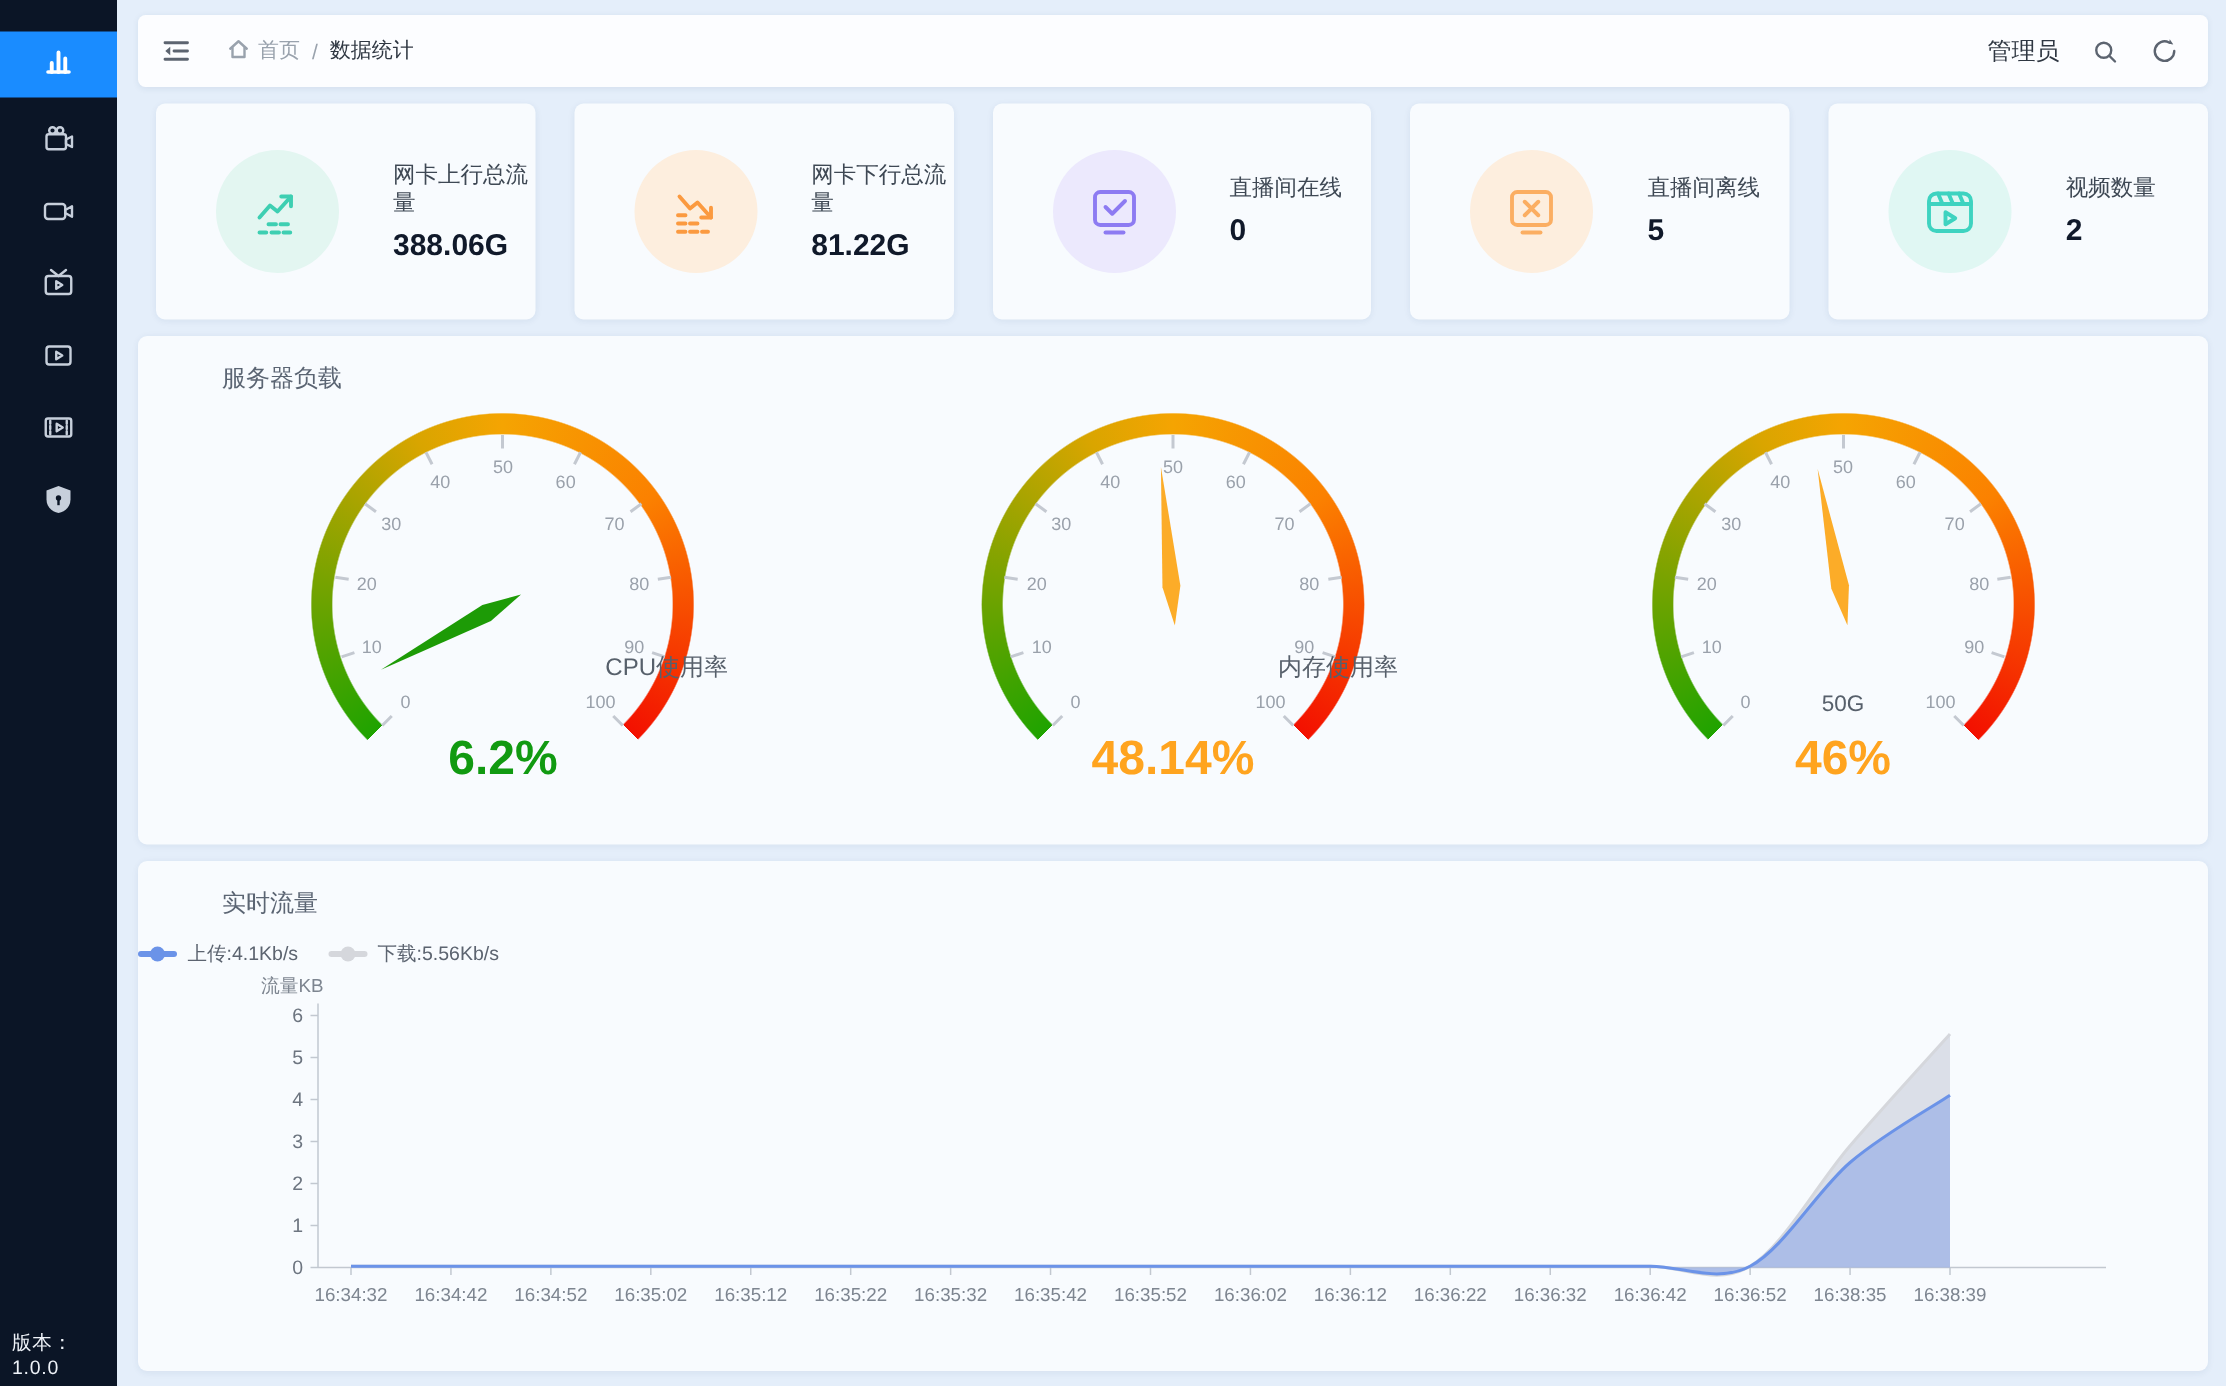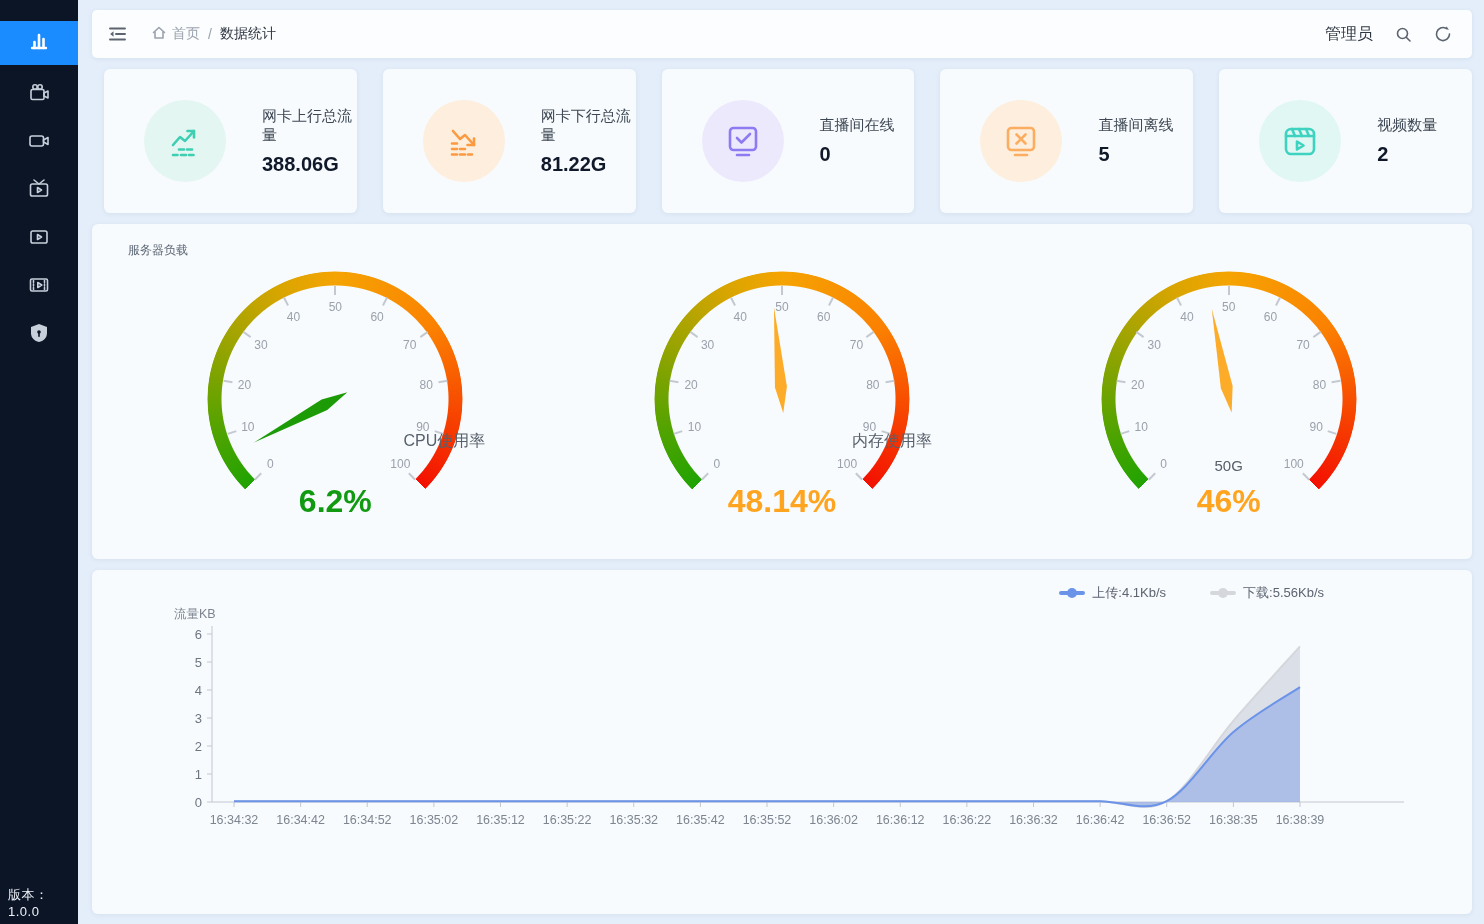--- a/index.html
+++ b/index.html
@@ -31,40 +31,40 @@
   
   .cards { display:flex; gap:14px; height:144px; }
   .card { flex:1; background:#f8fbfe; border-radius:6px; box-shadow:0 1px 5px rgba(31,61,105,.07); display:flex; align-items:center; padding-left:40px; gap:36px; cursor:default;margin-left:12px; }
   .card-circle { width:82px; height:82px; border-radius:50%; display:flex; align-items:center; justify-content:center; flex:0 0 82px; }
   .card-circle svg { fill:none; stroke-width:2.6; stroke-linecap:round; stroke-linejoin:round; }
   .card-label { font-size:15px; color:#3e4854; }
   .card-value { font-size:20px; font-weight:bold; color:#10192a; margin-top:8px; }
 
   
   .panel { background:#f8fbfe; border-radius:6px; box-shadow:0 1px 5px rgba(31,61,105,.07); }
-  .panel-title { font-size:12px; color:#5b6573; padding:18px 0 0 36px; }
+  .panel-title { font-size:16px; color:#5b6573; padding:18px 0 0 36px;margin-left:20px; }
 
   
   .gauges { display:flex; padding:0 20px; }
   .gauge-cell { flex:1; display:flex; justify-content:center; }
   .gauge { position:relative; width:300px; height:300px; }
   .gauge-ring { position:absolute; left:22px; top:12px; width:256px; height:256px; border-radius:50%;
     background:conic-gradient(from 225deg, #1fa300 0deg, #7aa300 54deg, #d9a500 108deg, #f5a402 135deg, #fb8100 189deg, #f31000 270deg, transparent 270deg 360deg);
     -webkit-mask:radial-gradient(circle closest-side, transparent 0 113px, #000 114px 127px, transparent 128px);
     mask:radial-gradient(circle closest-side, transparent 0 113px, #000 114px 127px, transparent 128px); }
   .gauge-tick { position:absolute; width:2px; height:9px; background:#c4c9d1; }
   .gauge-tick-label { position:absolute; font-size:12px; color:#9aa1ab; transform:translate(-50%,-50%); }
   .gauge-pointer { position:absolute; left:0; top:0; }
   .gauge-name { position:absolute; left:0; right:0; top:172px; text-align:right; font-size:16px; color:#57606b; }
   .gauge-sub { position:absolute; left:0; right:0; top:198px; text-align:center; font-size:15px; color:#57606b; }
   .gauge-value { position:absolute; left:0; right:0; top:224px; text-align:center; font-size:32px; font-weight:bold; }
 
   
   .flow-panel { flex:1; display:flex; flex-direction:column; }
-  .legend-row { display:flex; justify-content:flex-end; padding:14px 148px 0 0; gap:44px; }
+  .legend-row { display:flex; padding:14px 148px 0 0; gap:20px; }
   .legend-item { display:flex; align-items:center; gap:7px; cursor:pointer; }
   .legend-marker { position:relative; width:26px; height:4px; border-radius:2px; }
   .legend-marker::after { content:""; position:absolute; left:8px; top:-3px; width:10px; height:10px; border-radius:50%; background:inherit; }
   .legend-text { font-size:13px; color:#5c6470; }
   .flow-chart-wrap { padding:2px 8px 0 22px; }
   .flow-chart-wrap text { font-family:"Liberation Sans","DejaVu Sans",sans-serif; }
 </style>
 </head>
 <body>
 
@@ -357,20 +357,21 @@
             </div>
         <div class="gauge-sub">50G</div>
         <div class="gauge-value" style="color: rgb(255, 164, 31);">46%</div>
       </div>
         </div>
 
     </div>
   </div>
 
   <div class="panel flow-panel">
+    <div class="panel-title">实时流量</div>
     <div class="legend-row">
       <div class="legend-item">
         <span class="legend-marker" id="legend-marker-up" style="background: rgb(107, 147, 232);"></span>
         <span class="legend-text">上传:4.1Kb/s</span>
       </div>
       <div class="legend-item">
         <span class="legend-marker" id="legend-marker-down" style="background: rgb(213, 215, 220);"></span>
         <span class="legend-text">下载:5.56Kb/s</span>
       </div>
     </div>

